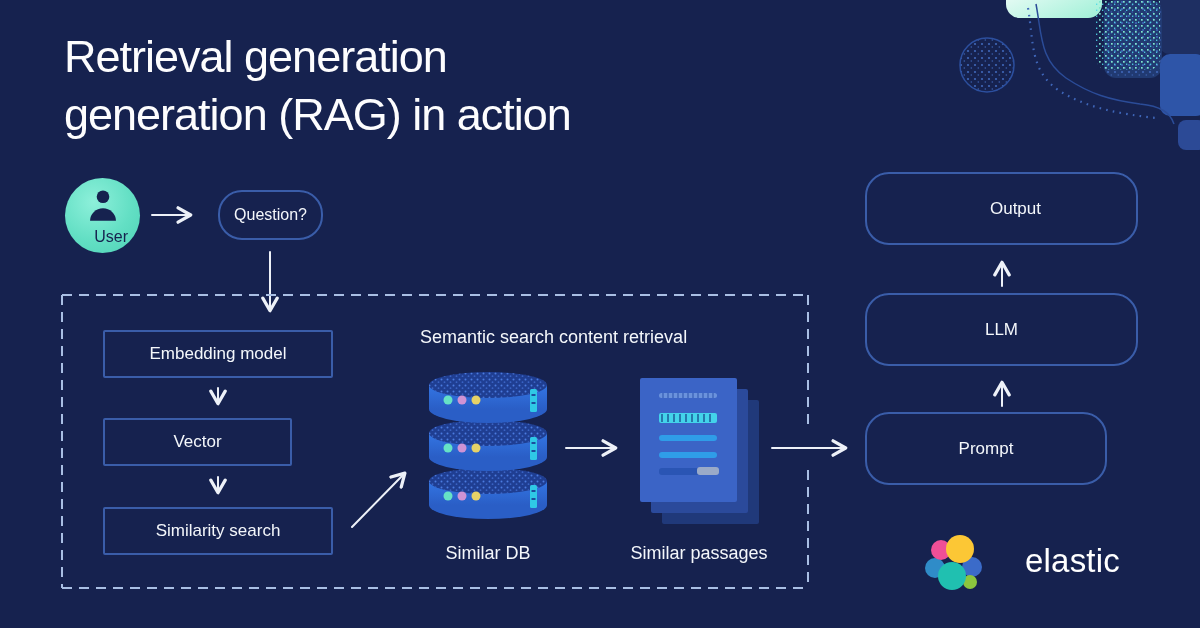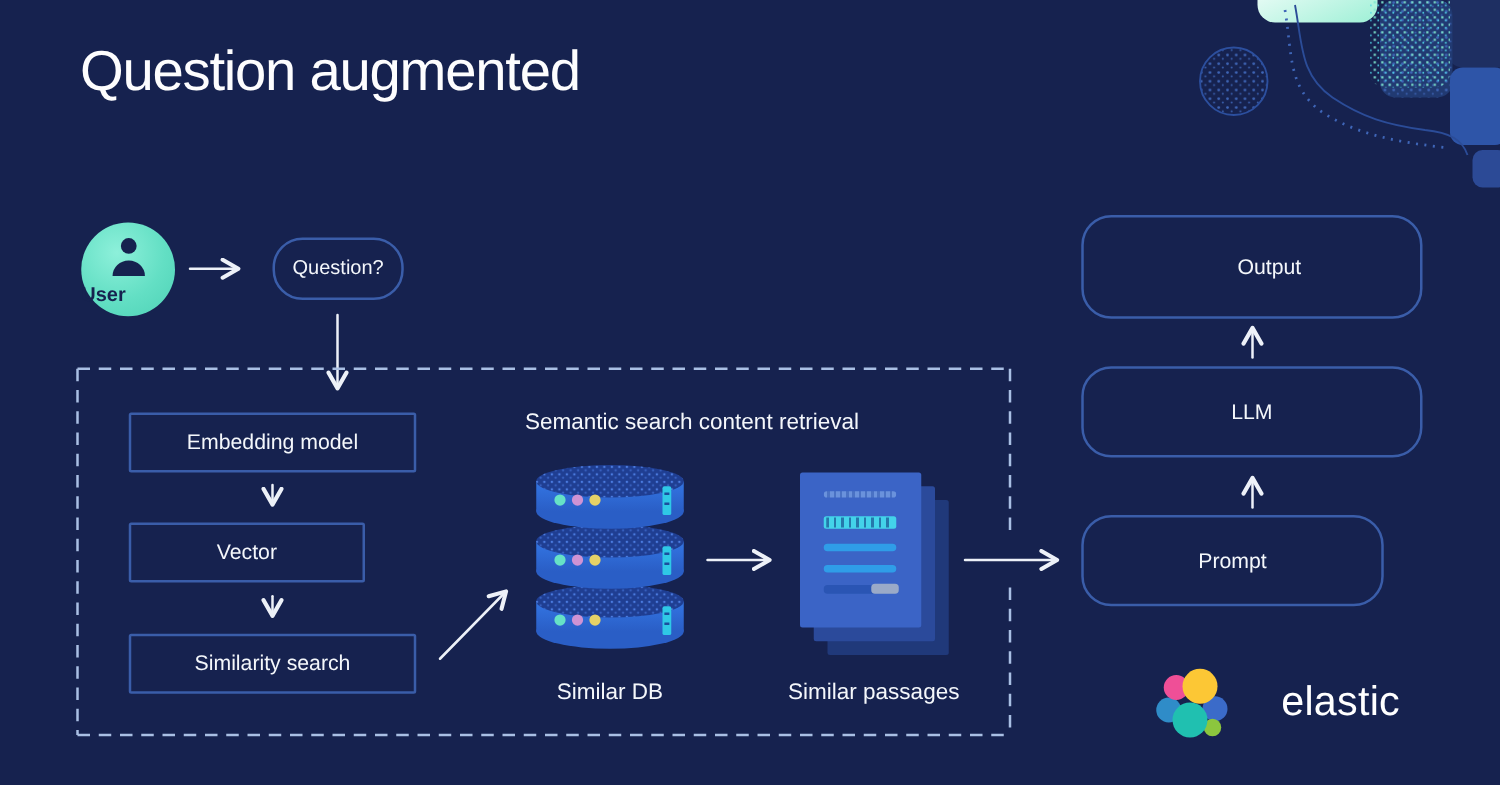--- a/index.html
+++ b/index.html
@@ -30,22 +30,22 @@
   .box.q{border-radius:24px;font-size:16px;}
   .box.big{border-radius:24px;}
 
   
   .avatar{
     position:absolute;left:65px;top:178px;width:75px;height:75px;border-radius:50%;
     background:radial-gradient(circle at 38% 32%, #8DF0DA 0%, #63DFC4 55%, #4ed2b6 100%);
   }
   .avatar svg{position:absolute;left:50%;top:6px;transform:translateX(-50%);}
   .avatar .avatar-label{
-    position:absolute;left:0;right:0;bottom:7px;text-align:left;
-    color:#16224F;font-size:16px;font-weight:700;
+    position:absolute;left:0;right:12px;bottom:7px;text-align:right;
+    color:#16224F;font-size:16px;font-weight:400;
   }
 
   .caption{
     position:absolute;left:420px;top:327px;width:334px;text-align:left;
     font-size:18px;color:#F4F7FB;
   }
   .illus-label{
     position:absolute;text-align:center;font-size:18px;color:#F4F7FB;
   }
 
@@ -126,21 +126,22 @@
     <g stroke="#A9BFE4" stroke-width="2" fill="none" stroke-dasharray="10 7">
       <path d="M62,295 H808"></path>
       <path d="M62,295 V588"></path>
       <path d="M62,588 H808"></path>
       <path d="M808,295 V426"></path>
       <path d="M808,470 V588"></path>
     </g>
   </svg>
 
   <h1 class="title" style="margin:0">
-    <span>Question augmented</span>
+    <span>Retrieval generation</span>
+    <span>generation (RAG) in action</span>
   </h1>
 
   <div class="avatar">
     <svg width="42" height="42" viewBox="0 0 24 24">
       <circle cx="12" cy="7.3" r="3.6" fill="#16224F"></circle>
       <path d="M4.6,21 a7.4,7.1 0 0 1 14.8,0 z" fill="#16224F"></path>
     </svg>
     <div class="avatar-label">User</div>
   </div>
 
@@ -209,21 +210,21 @@
       <div class="docline dl1"></div>
       <div class="docline dl2"></div>
       <div class="docline dl3"></div>
       <div class="docline dl4"></div>
       <div class="docline dl5a"></div>
       <div class="docline dl5b"></div>
     </div>
   </div>
   <div class="illus-label" style="left:614px;top:543px;width:170px;">Similar passages</div>
 
-  <div class="box big" style="left:865px;top:172px;width:273px;height:83px;padding-left:28px;">Output</div>
+  <div class="box big" style="left:865px;top:172px;width:273px;height:73px;padding-left:28px;">Output</div>
   <div class="box big" style="left:865px;top:293px;width:273px;height:73px;">LLM</div>
   <div class="box big" style="left:865px;top:412px;width:242px;height:73px;">Prompt</div>
 
   <svg class="abs" style="left:924px;top:533px;" width="62" height="60" viewBox="0 0 62 60" aria-hidden="true">
     <circle cx="11" cy="35" r="10" fill="#2F8CC8"></circle>
     <circle cx="17" cy="17" r="10" fill="#EF4F97"></circle>
     <circle cx="48" cy="34" r="10" fill="#3B6BC9"></circle>
     <circle cx="46" cy="49" r="7" fill="#8CC63E"></circle>
     <circle cx="36" cy="16" r="14" fill="#FCC735"></circle>
     <circle cx="28" cy="43" r="14" fill="#20C0B0"></circle>

